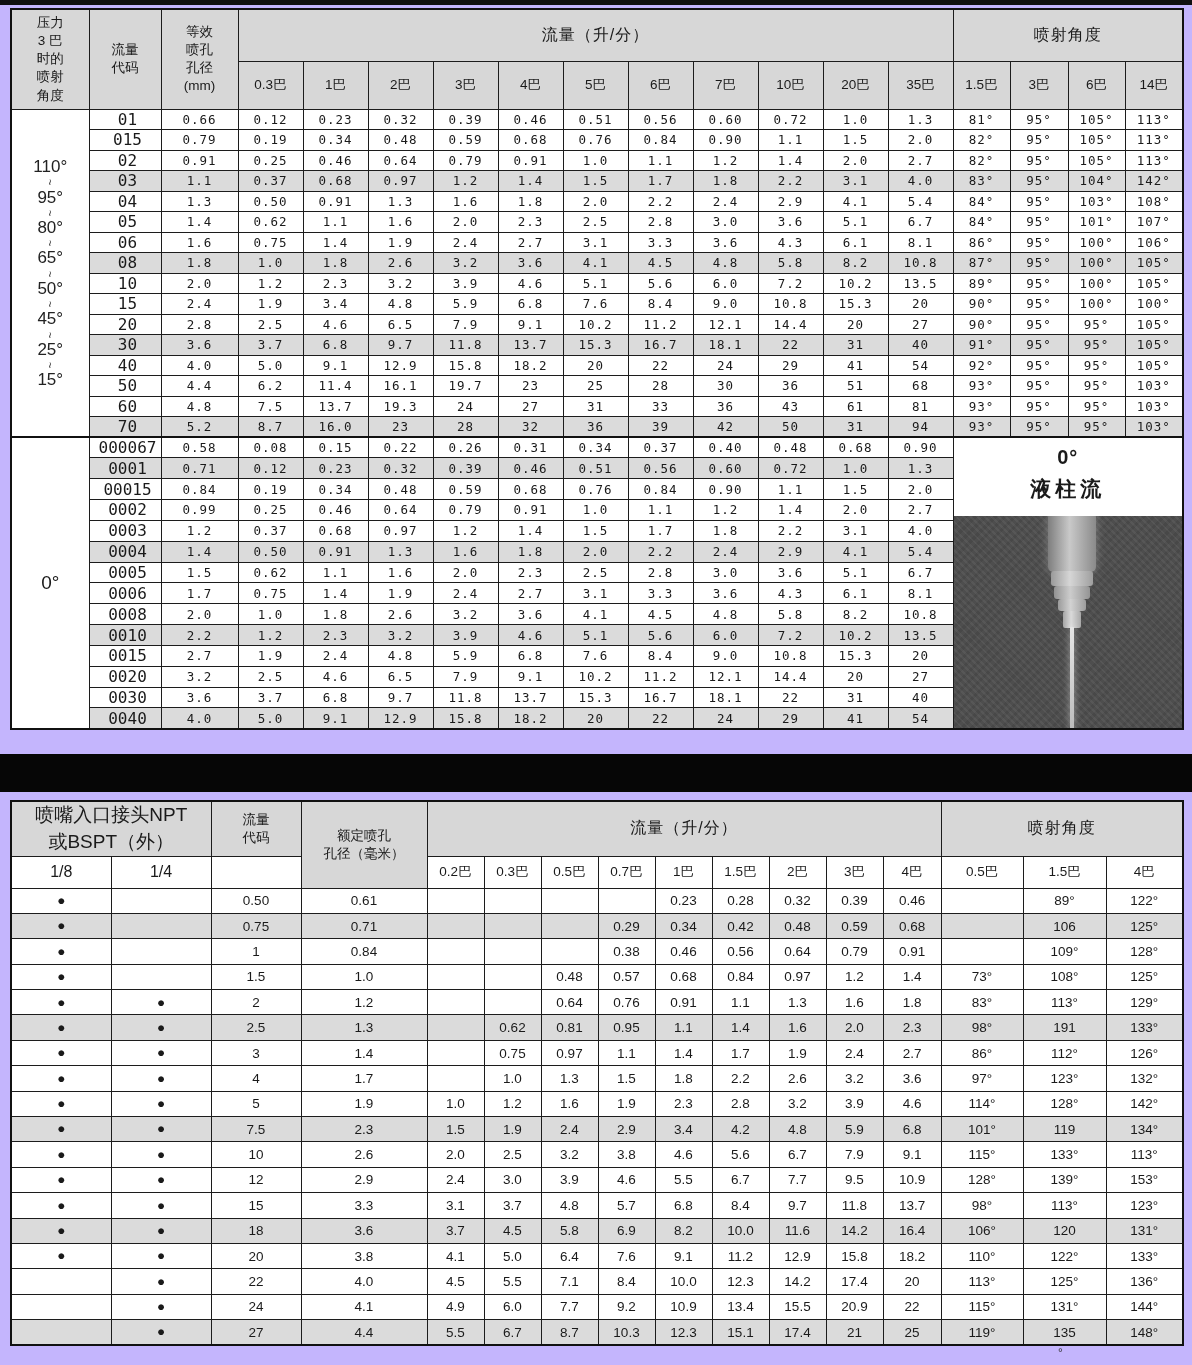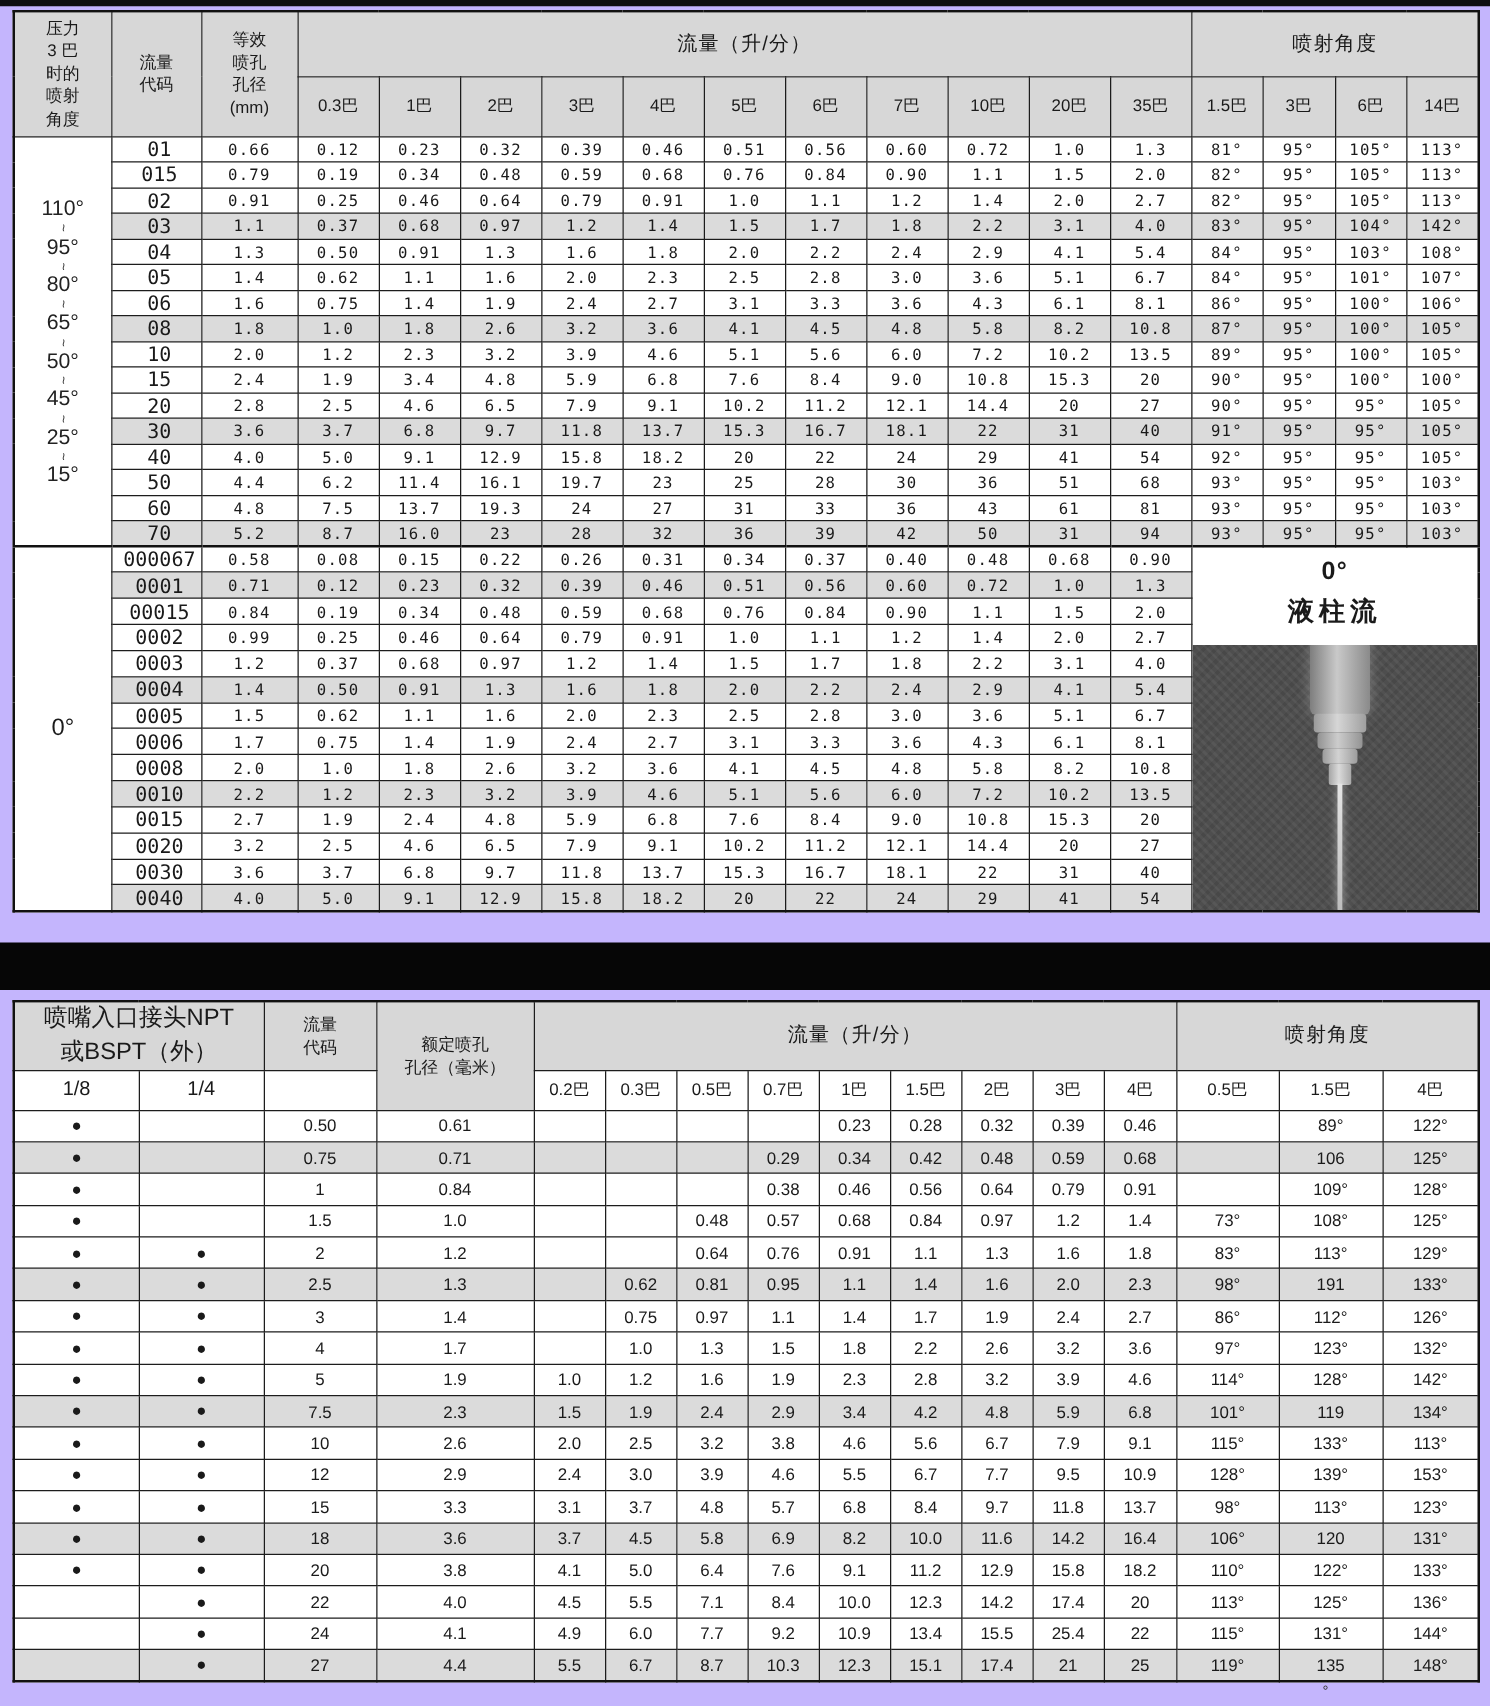--- a/index.html
+++ b/index.html
@@ -1022,21 +1022,21 @@
           <td class="bullet">●</td>
           <td class="code">24</td>
           <td class="num">4.1</td>
           <td class="num">4.9</td>
           <td class="num">6.0</td>
           <td class="num">7.7</td>
           <td class="num">9.2</td>
           <td class="num">10.9</td>
           <td class="num">13.4</td>
           <td class="num">15.5</td>
-          <td class="num">25.4</td>
+          <td class="num">20.9</td>
           <td class="num">22</td>
           <td class="num">115°</td>
           <td class="num">131°</td>
           <td class="num">144°</td>
         </tr>
         <tr class="shaded">
           <td class="bullet"></td>
           <td class="bullet">●</td>
           <td class="code">27</td>
           <td class="num">4.4</td>

